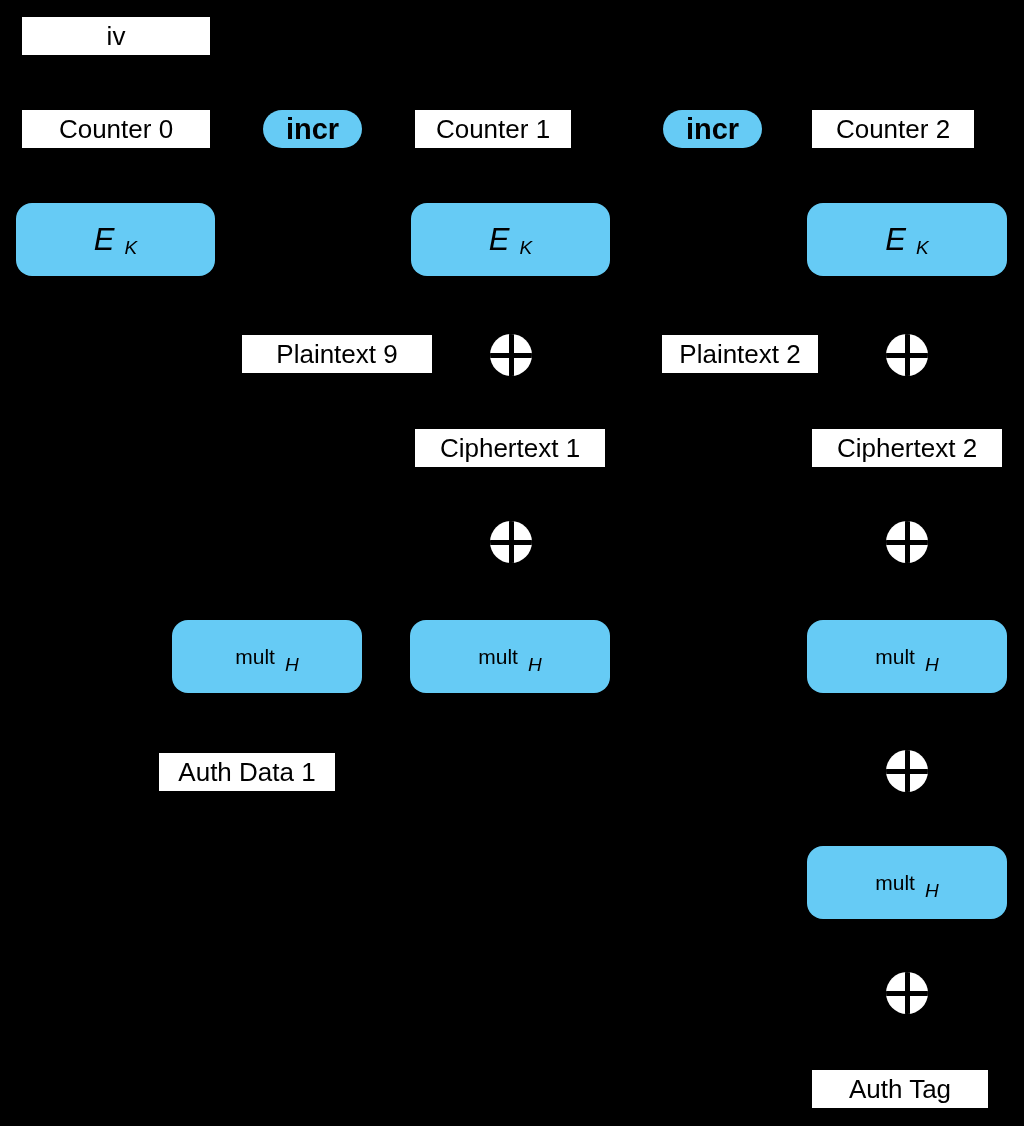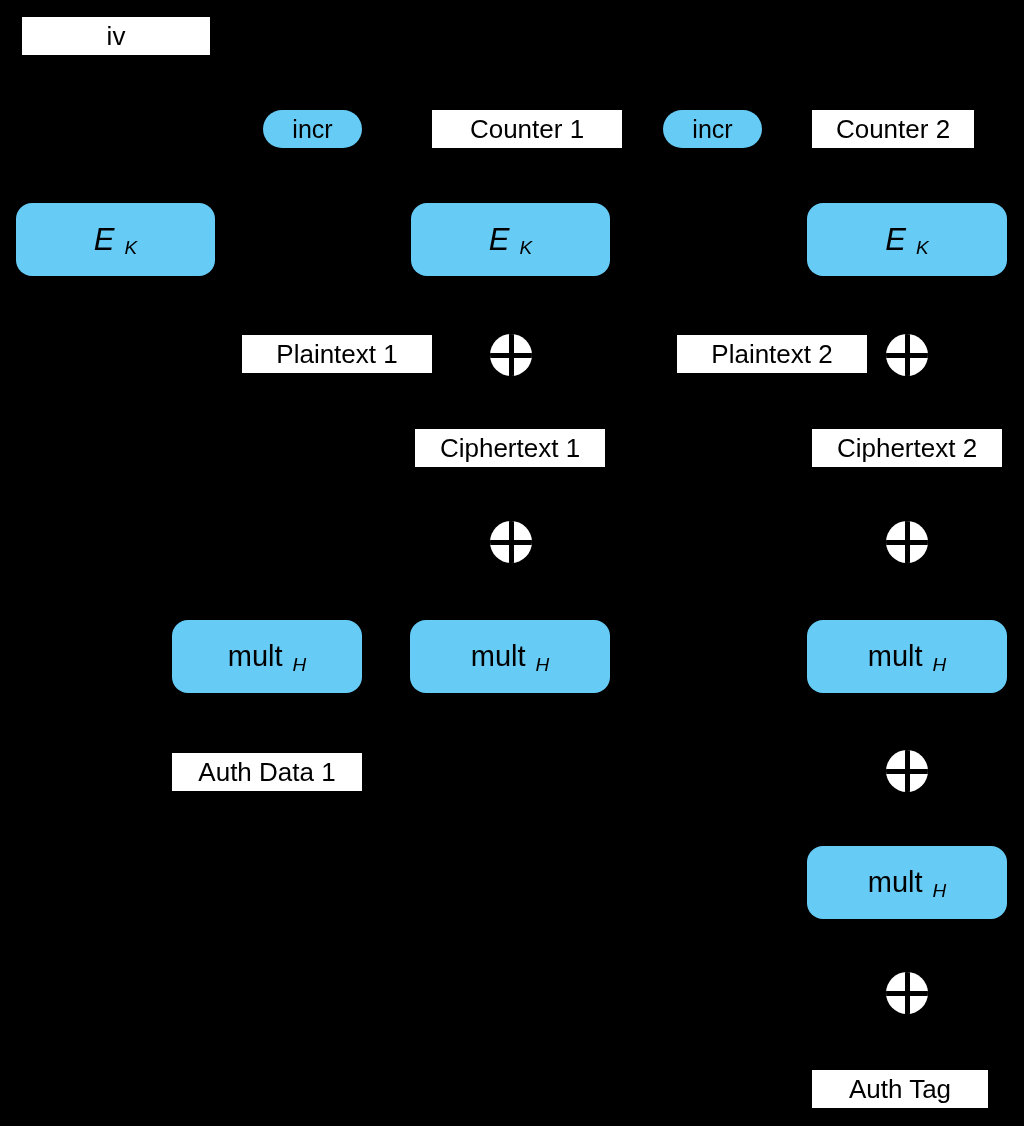--- a/index.html
+++ b/index.html
@@ -20,22 +20,22 @@
   .node{
     position:absolute;
     display:flex;align-items:center;justify-content:center;
     color:var(--text);
     font-size:26px;
     line-height:1;
     white-space:nowrap;
   }
   .white-box{background:var(--white-fill);}
   .blue-box{background:var(--blue-fill);border-radius:16px;}
-  .pill{background:var(--blue-fill);border-radius:19px;font-size:25px;}
-  .op-base{font-size:29px;}
+  .pill{background:var(--blue-fill);border-radius:19px;font-size:29px;font-weight:bold;}
+  .op-base{font-size:21px;}
   .op-base.italic{font-style:italic;font-size:31px;}
   .op-sub{
     font-size:19px;font-style:italic;
     margin-left:10px;
     transform:translateY(8px);
     display:inline-block;
   }
   .xor{
     position:absolute;
     width:42px;height:42px;
@@ -54,41 +54,42 @@
     background:var(--text);
   }
 </style>
 </head>
 <body>
 
 <div class="canvas">
 
   <div class="node white-box" style="left:22px;top:17px;width:188px;height:38px">iv</div>
 
+  <div class="node white-box" style="left:22px;top:110px;width:188px;height:38px">Counter 0</div>
   <div class="node pill" style="left:263px;top:110px;width:99px;height:38px">incr</div>
-  <div class="node white-box" style="left:432px;top:110px;width:190px;height:38px">Counter 1</div>
+  <div class="node white-box" style="left:415px;top:110px;width:156px;height:38px">Counter 1</div>
   <div class="node pill" style="left:663px;top:110px;width:99px;height:38px">incr</div>
   <div class="node white-box" style="left:812px;top:110px;width:162px;height:38px">Counter 2</div>
 
   <div class="node blue-box" style="left:16px;top:203px;width:199px;height:73px">
     <span class="op-base italic">E</span>
       <span class="op-sub">K</span>
   </div>
   <div class="node blue-box" style="left:411px;top:203px;width:199px;height:73px">
     <span class="op-base italic">E</span>
       <span class="op-sub">K</span>
   </div>
   <div class="node blue-box" style="left:807px;top:203px;width:200px;height:73px">
     <span class="op-base italic">E</span>
       <span class="op-sub">K</span>
   </div>
 
-  <div class="node white-box" style="left:242px;top:335px;width:190px;height:38px">Plaintext 1</div>
+  <div class="node white-box" style="left:242px;top:335px;width:190px;height:38px">Plaintext 9</div>
   <div class="xor" style="left:490px;top:334px"></div>
-  <div class="node white-box" style="left:677px;top:335px;width:190px;height:38px">Plaintext 2</div>
+  <div class="node white-box" style="left:662px;top:335px;width:156px;height:38px">Plaintext 2</div>
   <div class="xor" style="left:886px;top:334px"></div>
 
   <div class="node white-box" style="left:415px;top:429px;width:190px;height:38px">Ciphertext 1</div>
   <div class="node white-box" style="left:812px;top:429px;width:190px;height:38px">Ciphertext 2</div>
 
   <div class="xor" style="left:490px;top:521px"></div>
   <div class="xor" style="left:886px;top:521px"></div>
 
   <div class="node blue-box" style="left:172px;top:620px;width:190px;height:73px">
     <span class="op-base">mult</span>
@@ -96,21 +97,21 @@
   </div>
   <div class="node blue-box" style="left:410px;top:620px;width:200px;height:73px">
     <span class="op-base">mult</span>
       <span class="op-sub">H</span>
   </div>
   <div class="node blue-box" style="left:807px;top:620px;width:200px;height:73px">
     <span class="op-base">mult</span>
       <span class="op-sub">H</span>
   </div>
 
-  <div class="node white-box" style="left:172px;top:753px;width:190px;height:38px">Auth Data 1</div>
+  <div class="node white-box" style="left:159px;top:753px;width:176px;height:38px">Auth Data 1</div>
   <div class="xor" style="left:886px;top:750px"></div>
 
   <div class="node blue-box" style="left:807px;top:846px;width:200px;height:73px">
     <span class="op-base">mult</span>
       <span class="op-sub">H</span>
   </div>
 
   <div class="xor" style="left:886px;top:972px"></div>
 
   <div class="node white-box" style="left:812px;top:1070px;width:176px;height:38px">Auth Tag</div>

